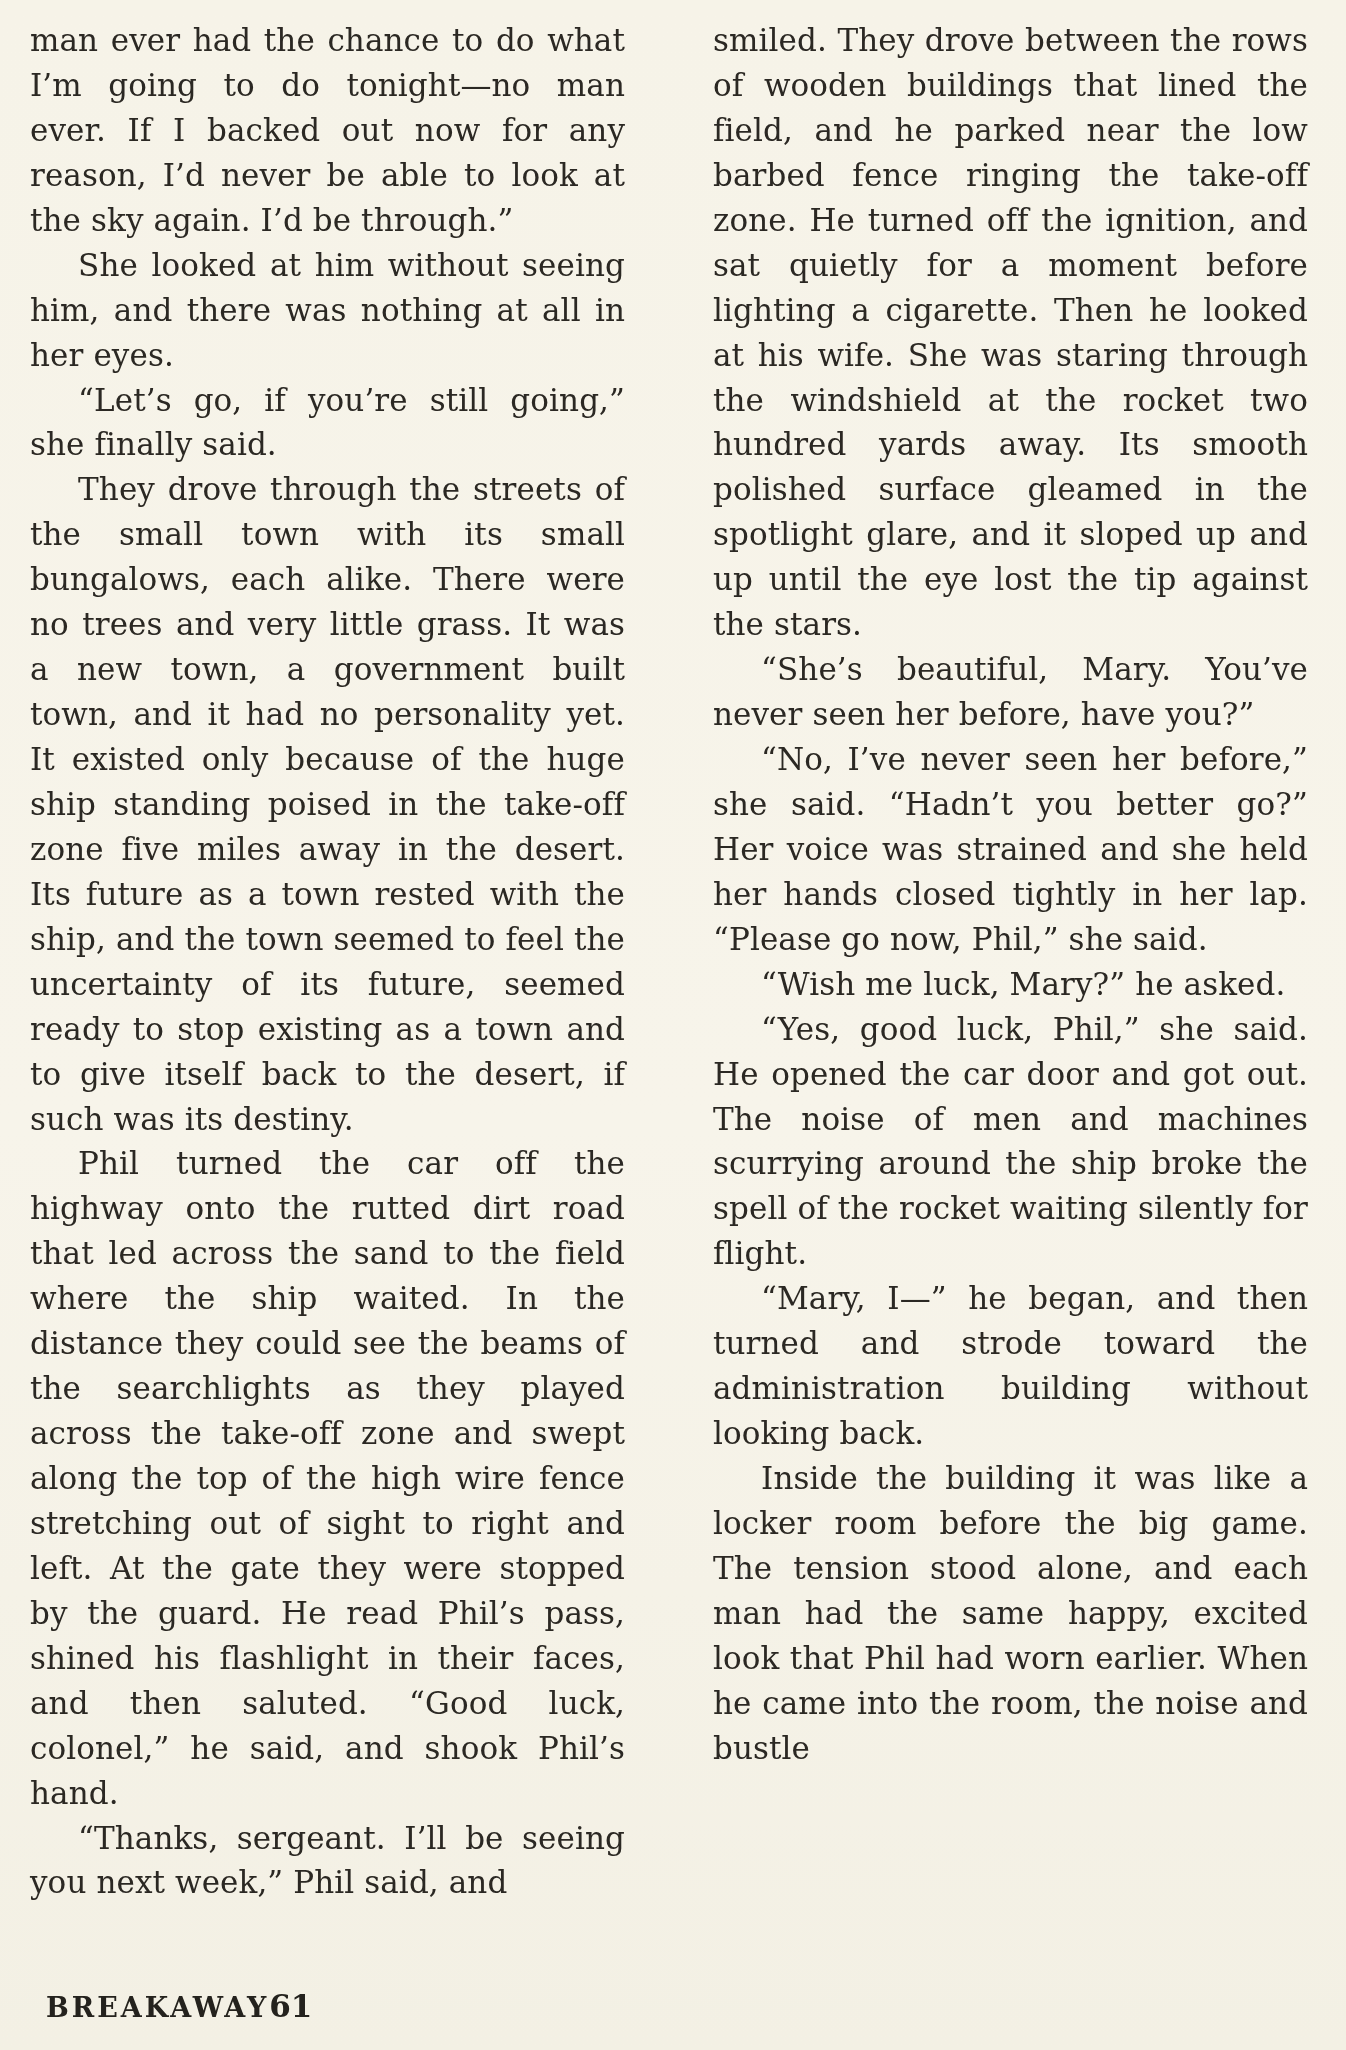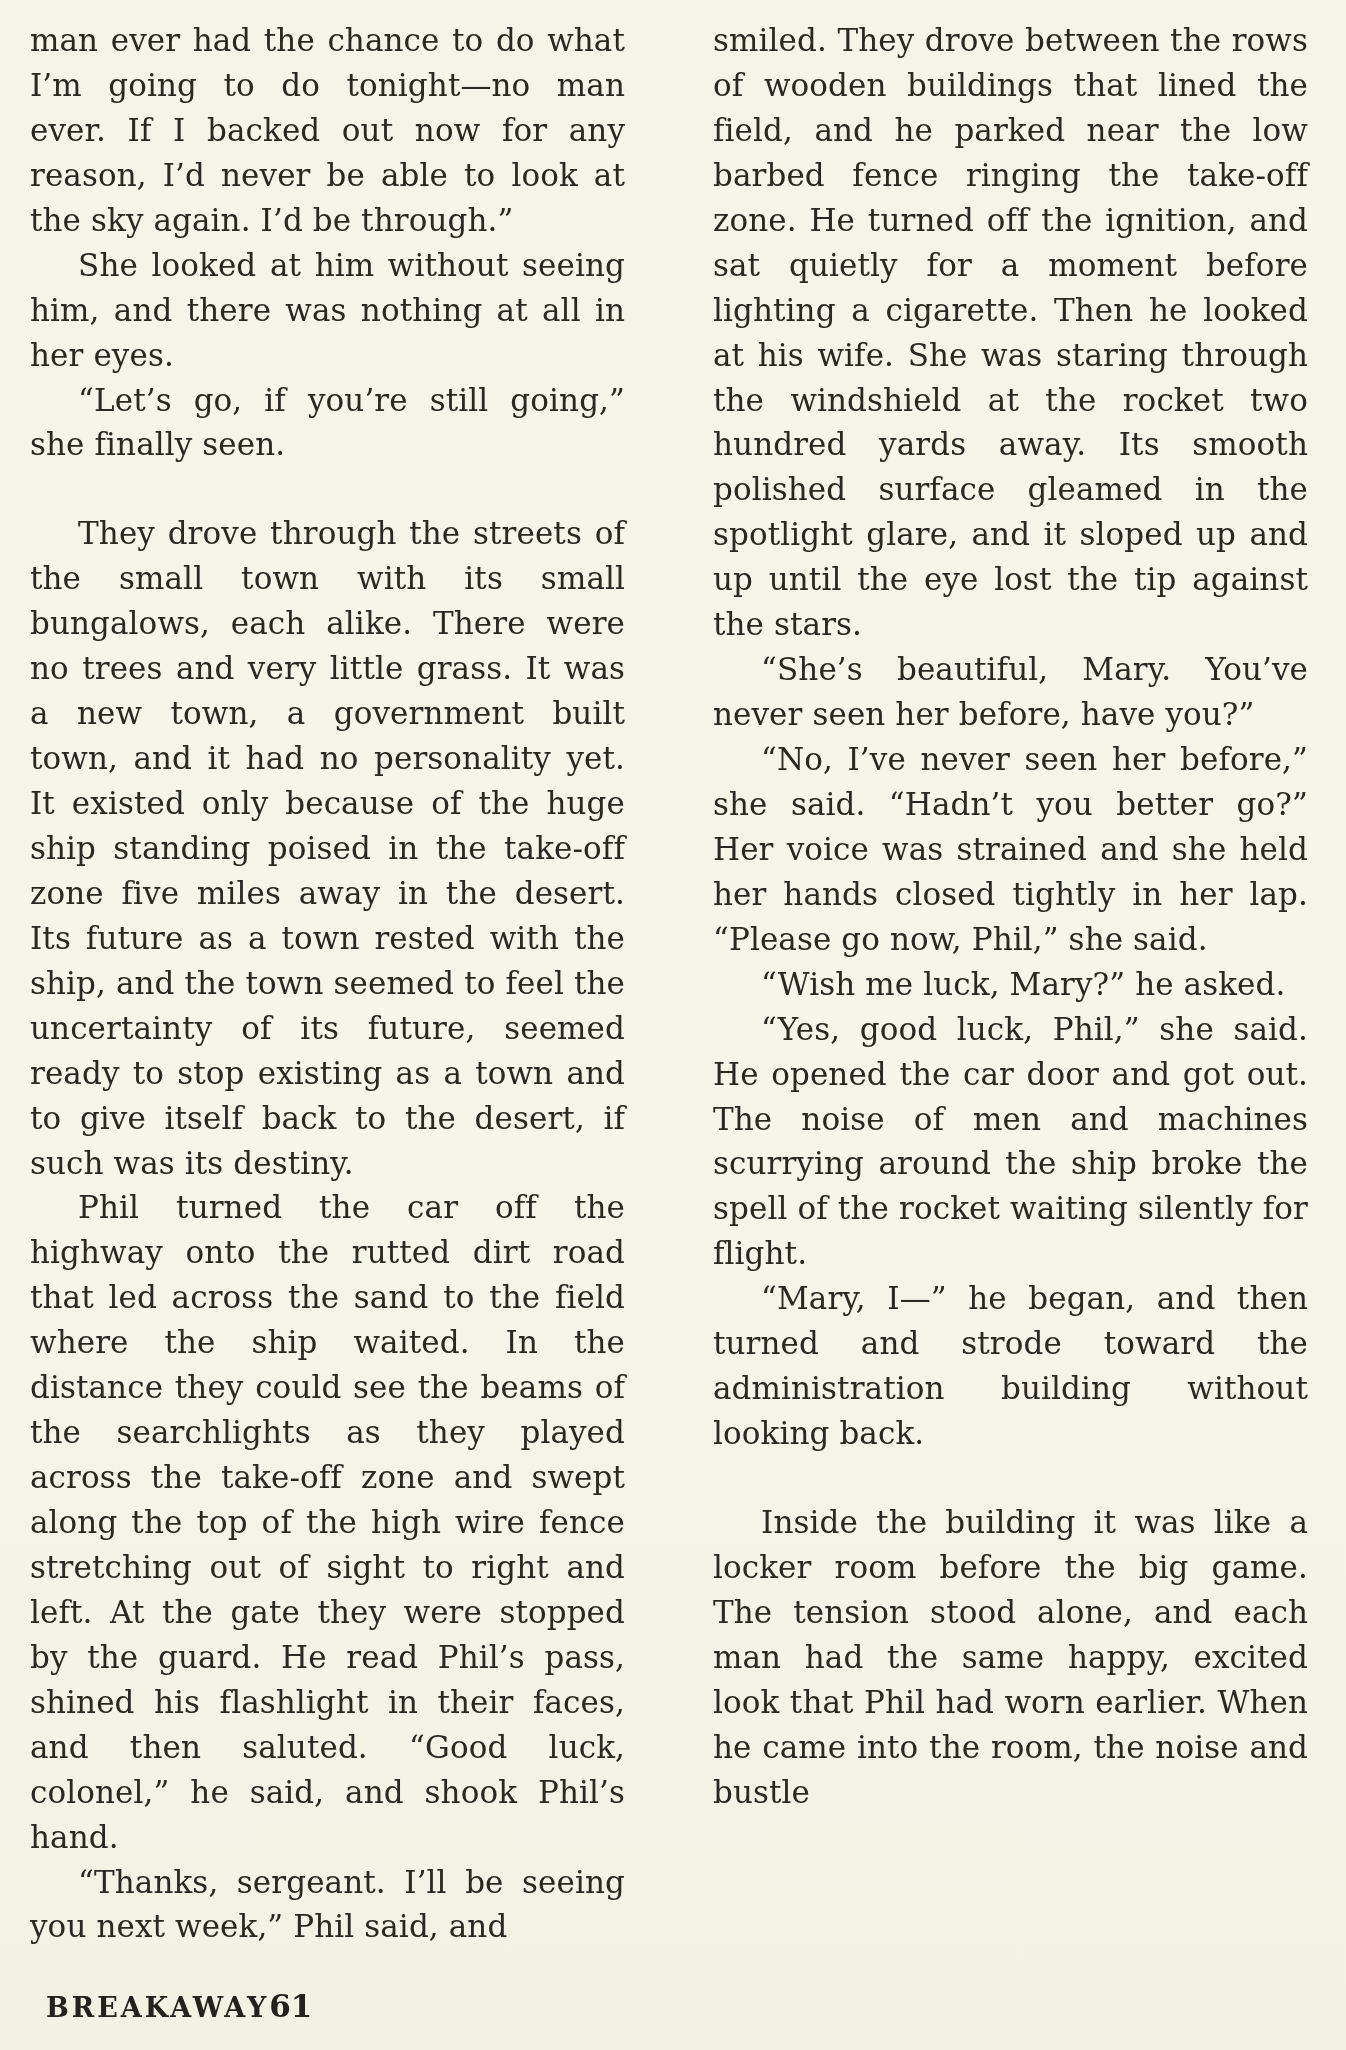--- a/index.html
+++ b/index.html
@@ -33,21 +33,20 @@
     text-align: justify;
     letter-spacing: 0.1px;
   }
   .para {
     margin: 0;
   }
   .para.indent {
     text-indent: 1.55em;
   }
   .para.gap {
-    margin-top: 44px;
   }
   .footer {
     position: absolute;
     left: 30px;
     right: 44px;
     bottom: 26px;
     display: flex;
     align-items: baseline;
     margin-left: 16px;
   }
@@ -66,21 +65,21 @@
 </head>
 <body>
 
 <div class="page">
 
   <div class="columns">
 
     <div class="col">
       <p class="para">man ever had the chance to do what I’m going to do tonight—no man ever. If I backed out now for any reason, I’d never be able to look at the sky again. I’d be through.”</p>
       <p class="para indent">She looked at him without seeing him, and there was nothing at all in her eyes.</p>
-      <p class="para indent">“Let’s go, if you’re still going,” she finally seen.</p>
+      <p class="para indent">“Let’s go, if you’re still going,” she finally said.</p>
       <p class="para indent gap">They drove through the streets of the small town with its small bungalows, each alike. There were no trees and very little grass. It was a new town, a government built town, and it had no personality yet. It existed only because of the huge ship standing poised in the take-off zone five miles away in the desert. Its future as a town rested with the ship, and the town seemed to feel the uncertainty of its future, seemed ready to stop existing as a town and to give itself back to the desert, if such was its destiny.</p>
       <p class="para indent">Phil turned the car off the highway onto the rutted dirt road that led across the sand to the field where the ship waited. In the distance they could see the beams of the searchlights as they played across the take-off zone and swept along the top of the high wire fence stretching out of sight to right and left. At the gate they were stopped by the guard. He read Phil’s pass, shined his flashlight in their faces, and then saluted. “Good luck, colonel,” he said, and shook Phil’s hand.</p>
       <p class="para indent">“Thanks, sergeant. I’ll be seeing you next week,” Phil said, and</p>
     </div>
 
     <div class="col">
       <p class="para">smiled. They drove between the rows of wooden buildings that lined the field, and he parked near the low barbed fence ringing the take-off zone. He turned off the ignition, and sat quietly for a moment before lighting a cigarette. Then he looked at his wife. She was staring through the windshield at the rocket two hundred yards away. Its smooth polished surface gleamed in the spotlight glare, and it sloped up and up until the eye lost the tip against the stars.</p>
       <p class="para indent">“She’s beautiful, Mary. You’ve never seen her before, have you?”</p>
       <p class="para indent">“No, I’ve never seen her before,” she said. “Hadn’t you better go?” Her voice was strained and she held her hands closed tightly in her lap. “Please go now, Phil,” she said.</p>
       <p class="para indent">“Wish me luck, Mary?” he asked.</p>

